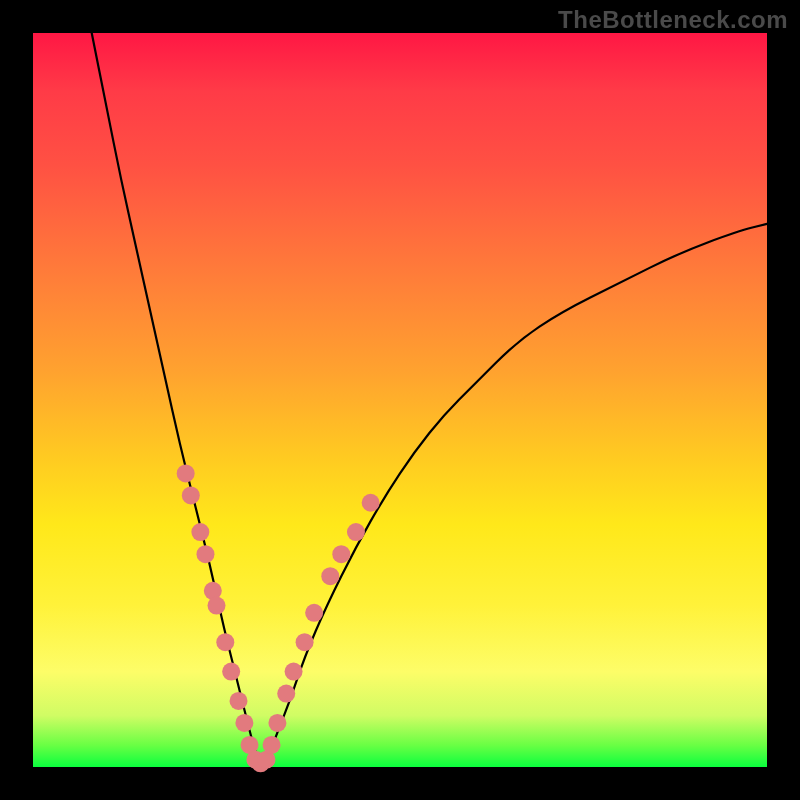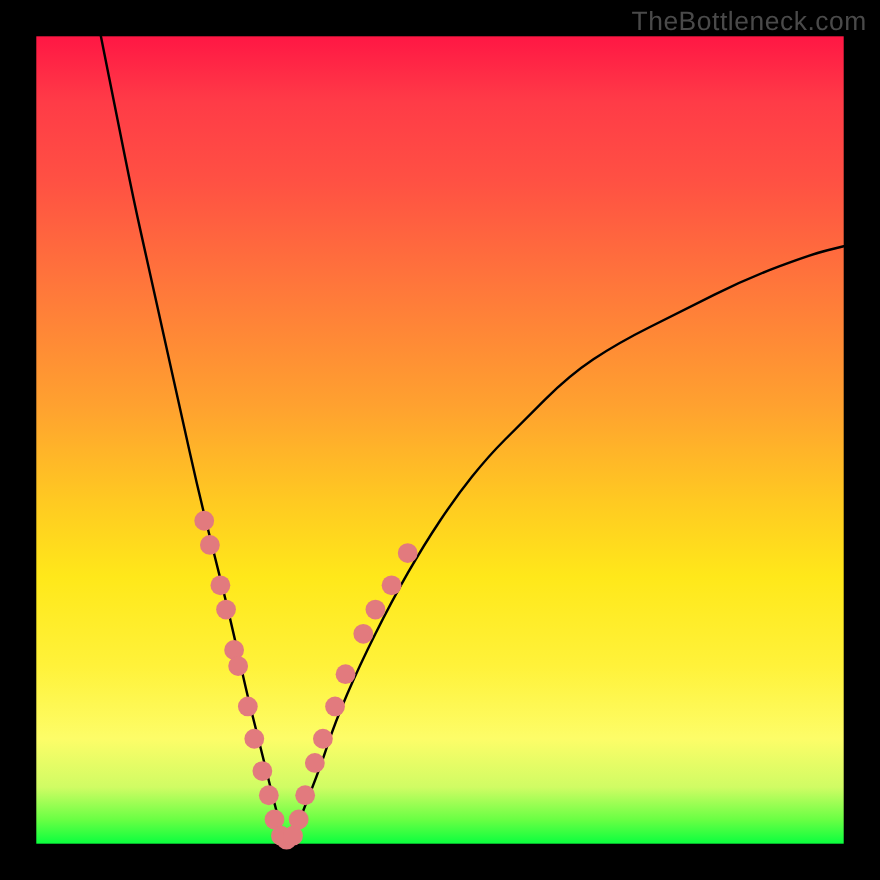--- a/index.html
+++ b/index.html
@@ -16,21 +16,21 @@
     width: 800px;
     height: 800px;
     background: #000;
   }
   .watermark {
     position: absolute;
     top: 6px;
     right: 12px;
     color: #4a4a4a;
     font-size: 24px;
-    font-weight: 400;
+    font-weight: 700;
     letter-spacing: 0.5px;
     z-index: 10;
     user-select: none;
   }
   .plot-area {
     position: absolute;
     left: 33px;
     top: 33px;
     width: 734px;
     height: 734px;

